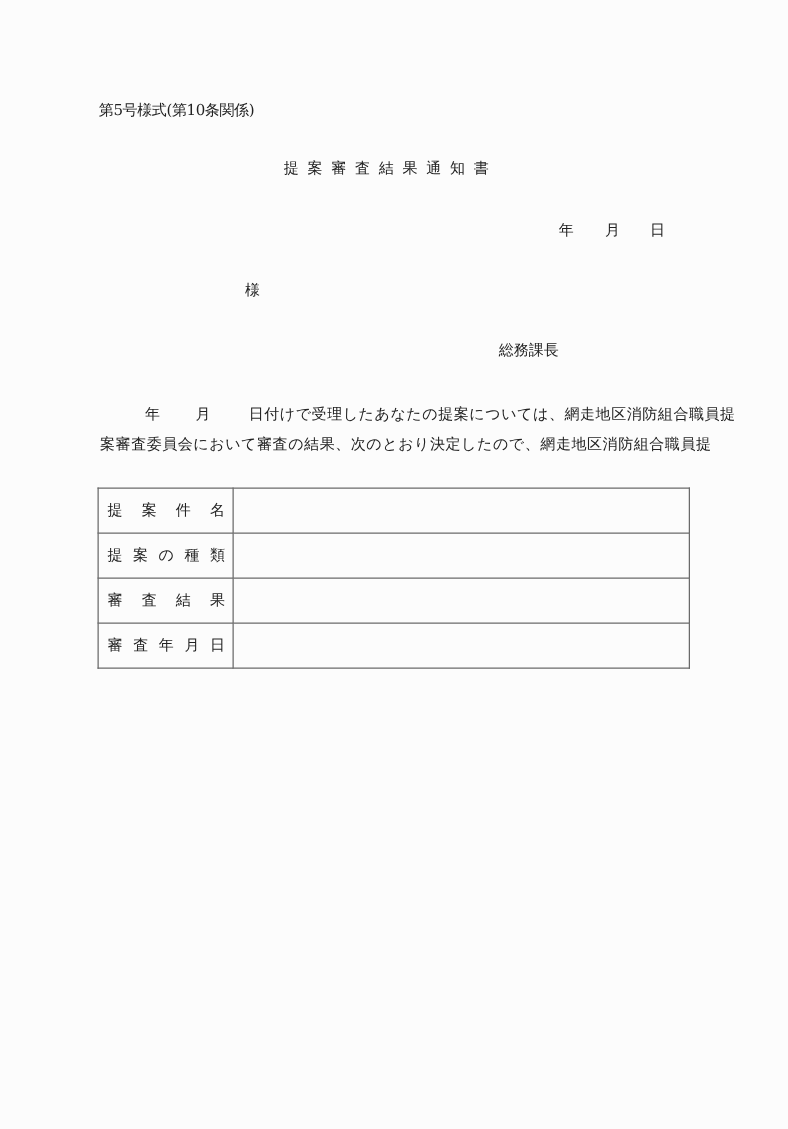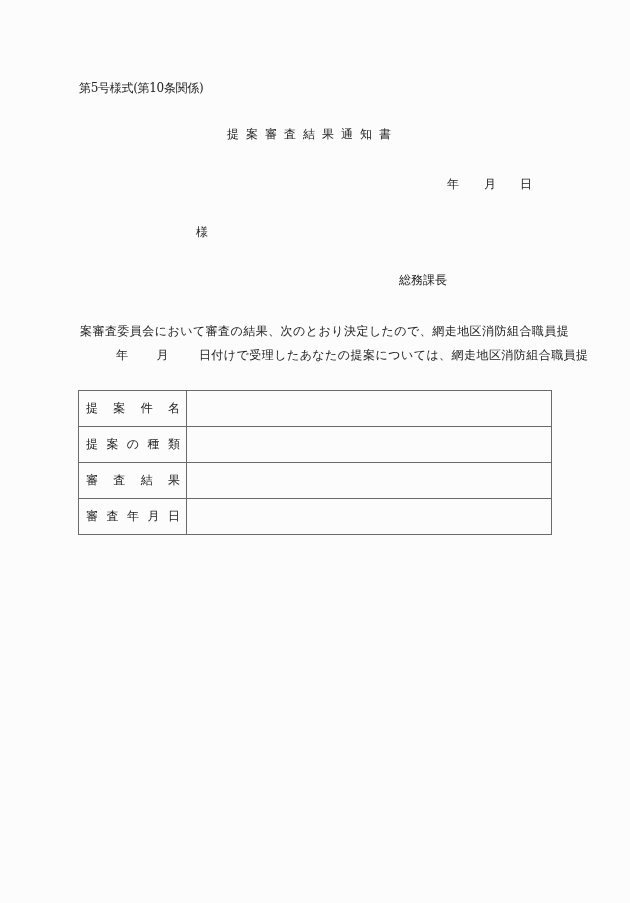--- a/index.html
+++ b/index.html
@@ -90,22 +90,22 @@
   <span class="d-year">年</span>
   <span class="d-month">月</span>
   <span class="d-day">日</span>
 </div>
 
 <div class="abs recipient">様</div>
 
 <div class="abs sender">総務課長</div>
 
 <div class="abs body-text">
+  <span class="body-line first"><span>年</span><span class="gap1"></span><span>月</span><span class="gap2"></span><span>日付けで受理したあなたの提案については、網走地区消防組合職員提</span></span>
   <span class="body-line">案審査委員会において審査の結果、次のとおり決定したので、網走地区消防組合職員提</span>
-  <span class="body-line first"><span>年</span><span class="gap1"></span><span>月</span><span class="gap2"></span><span>日付けで受理したあなたの提案については、網走地区消防組合職員提</span></span>
 </div>
 
 <table class="info-table">
   <tbody>
     <tr>
       <td class="label-cell">
         <div class="label-inner">
           <span>提</span>
           <span>案</span>
           <span>件</span>

